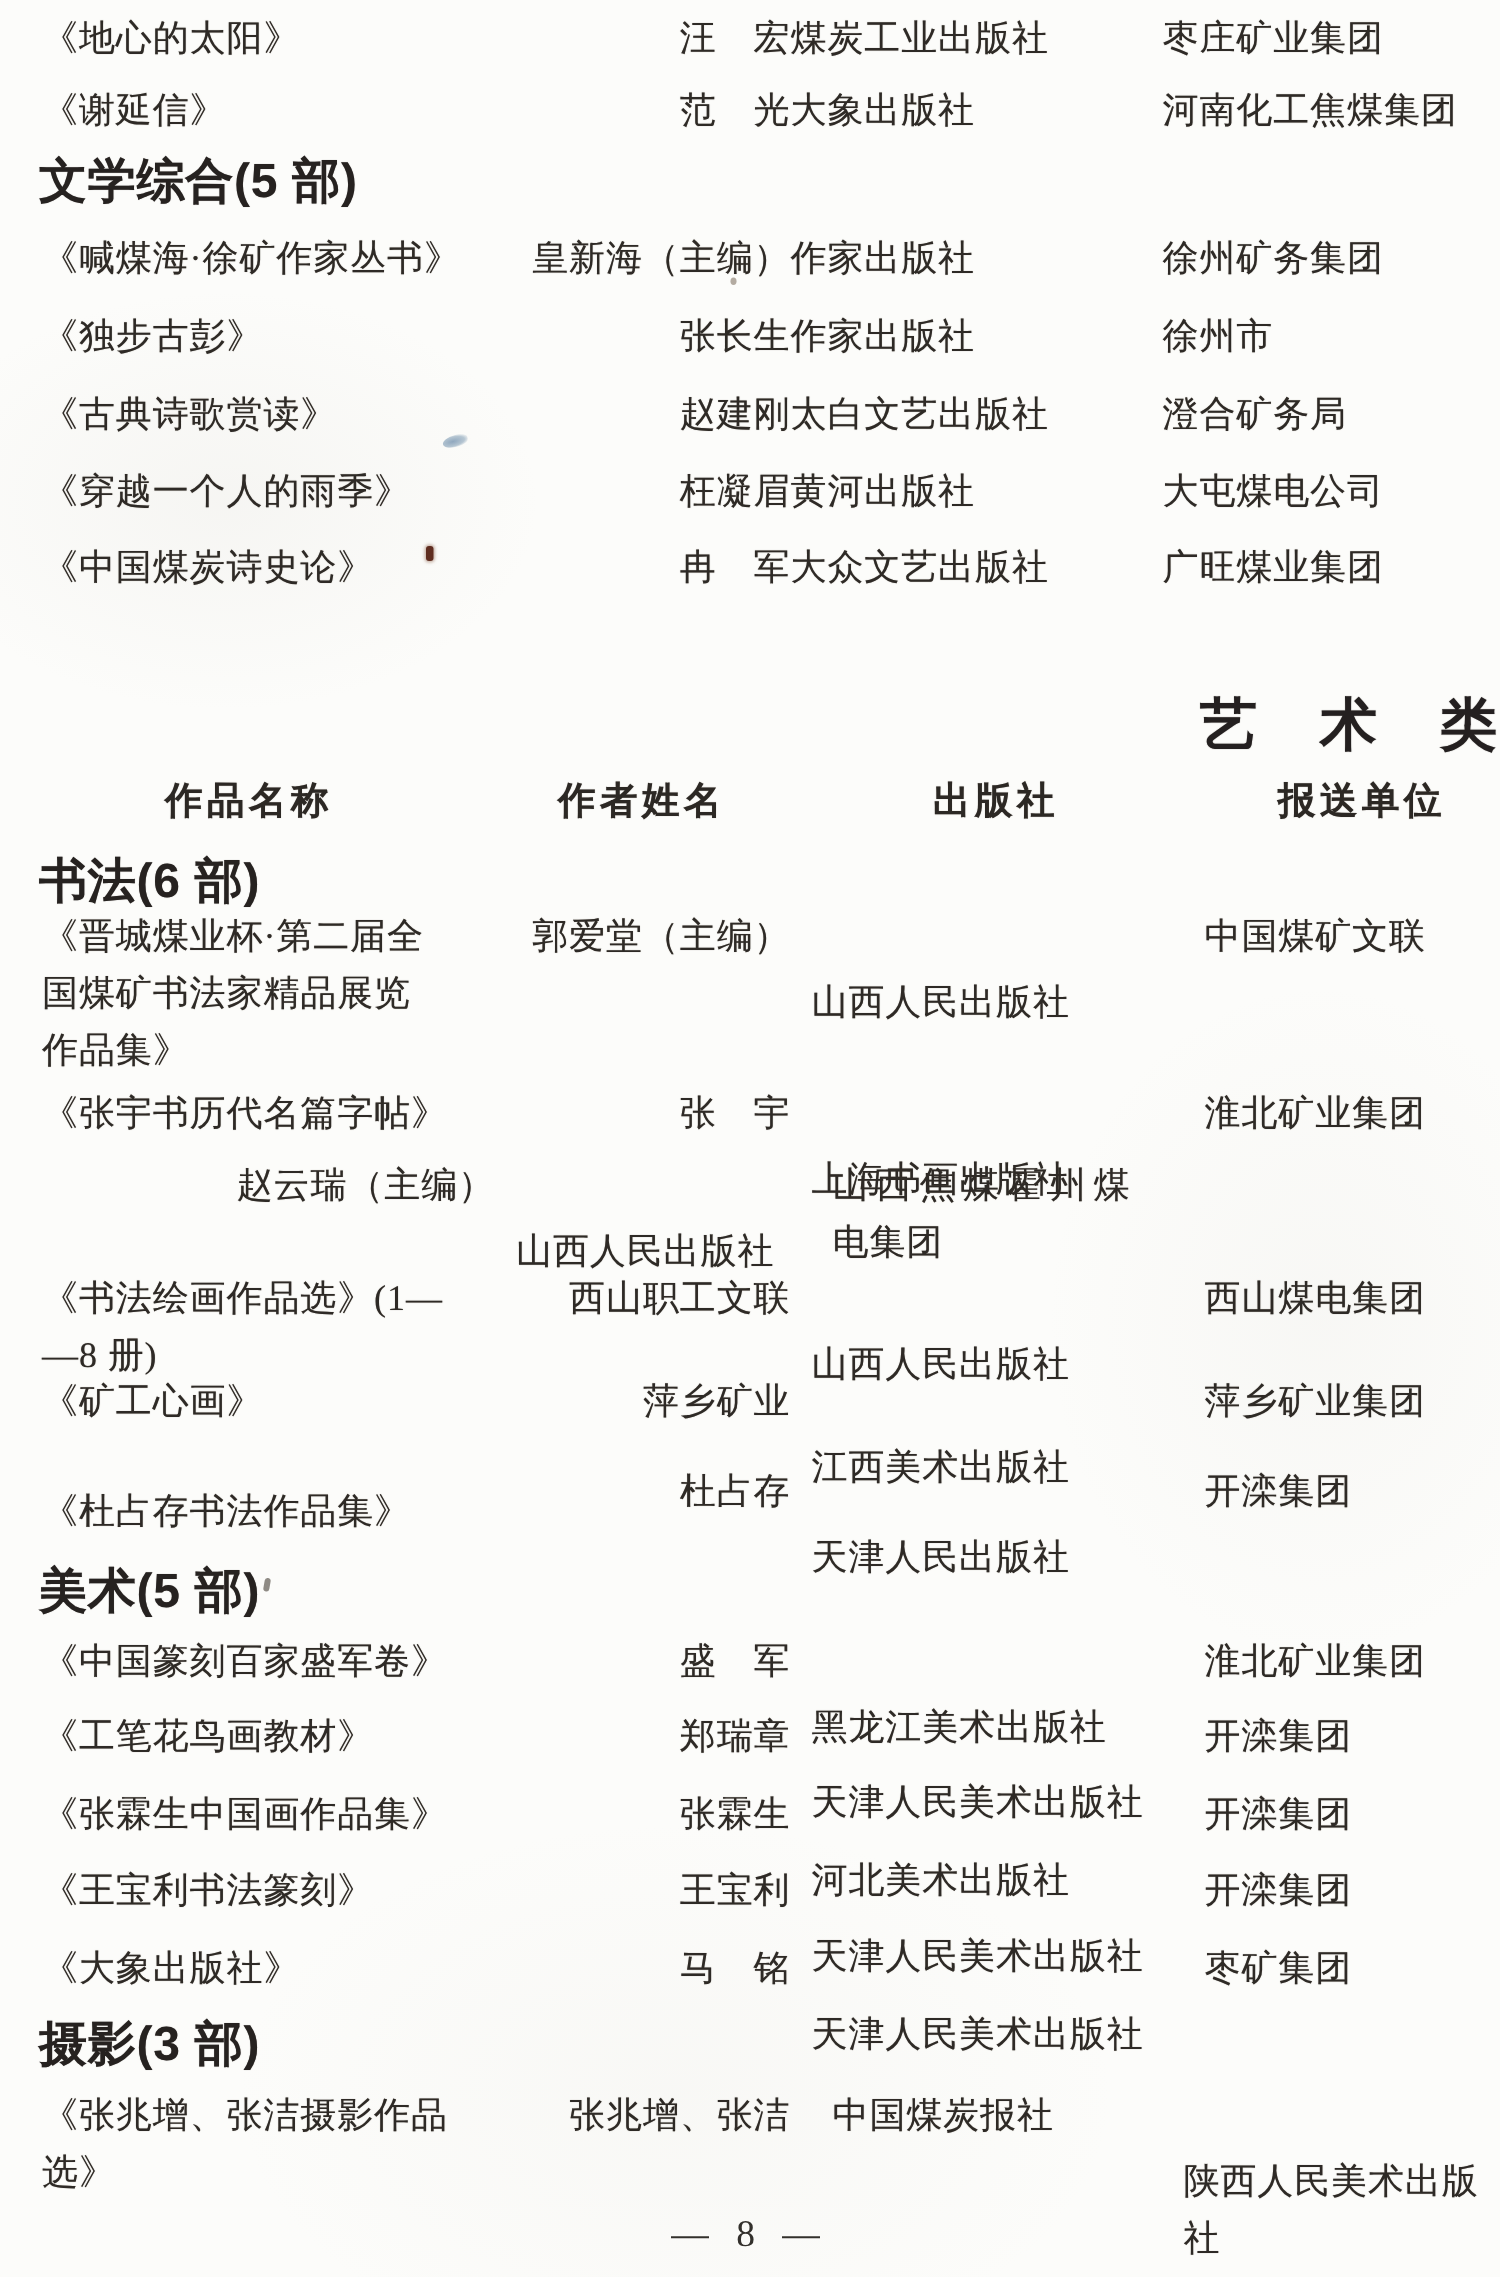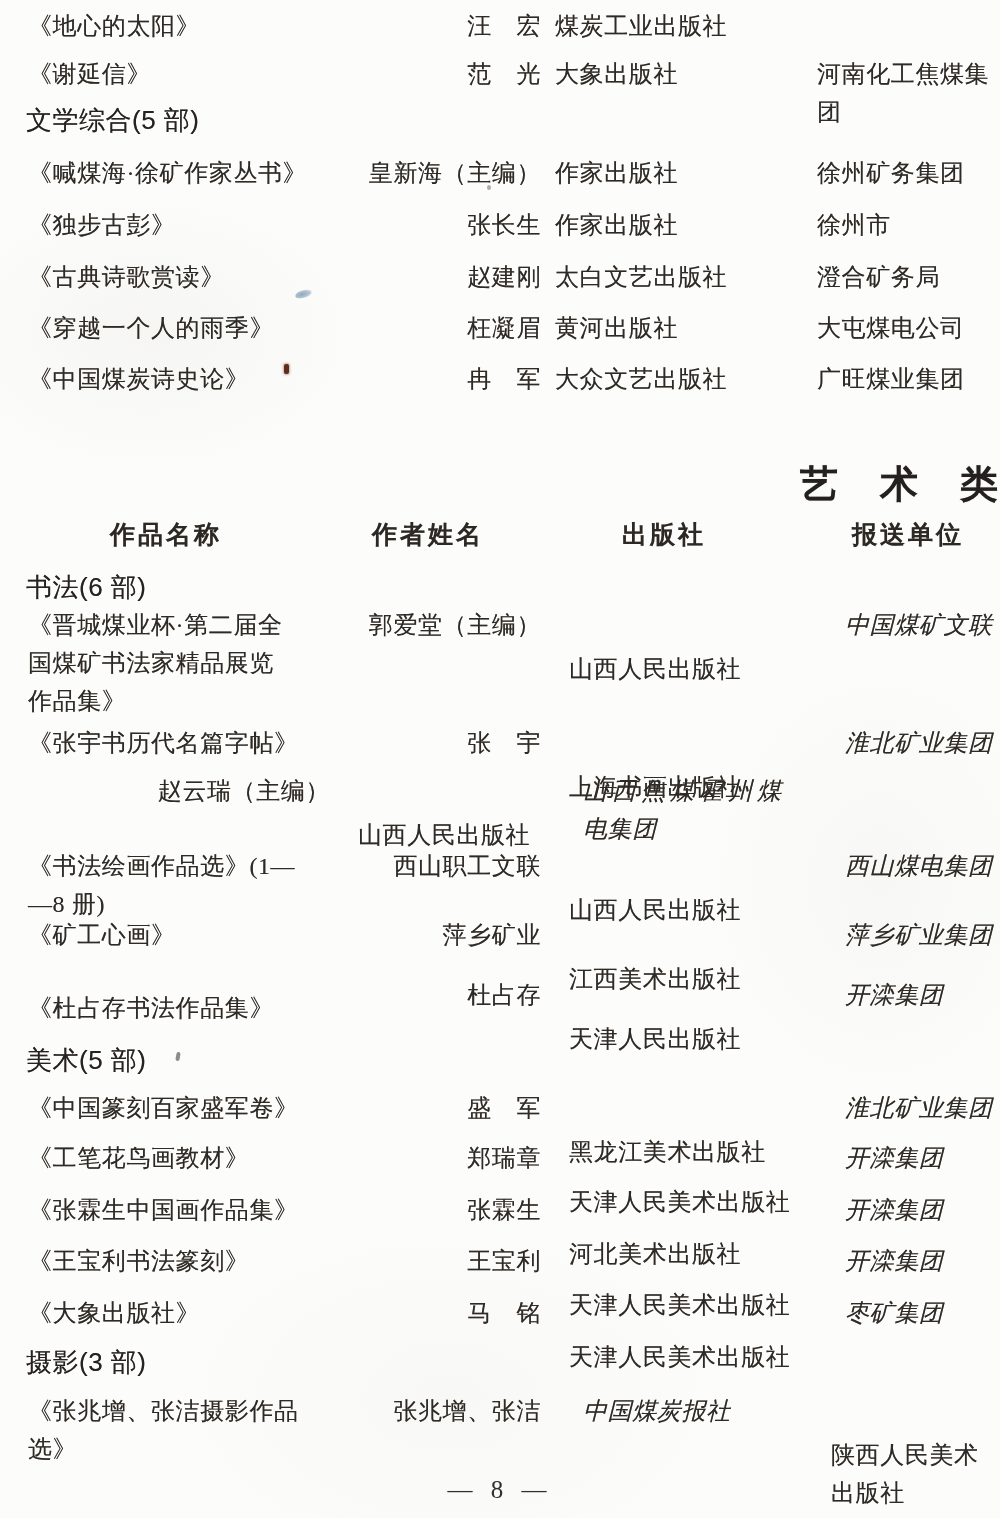--- a/index.html
+++ b/index.html
@@ -16,32 +16,31 @@
       radial-gradient(ellipse 300px 200px at 15% 22%, rgba(208,205,198,0.14), transparent 70%),
       radial-gradient(ellipse 260px 320px at 88% 58%, rgba(208,205,198,0.10), transparent 70%),
       radial-gradient(ellipse 420px 260px at 45% 92%, rgba(214,211,204,0.10), transparent 70%);
   }
   .row{
     position:absolute;left:28px;right:6px;
     display:grid;
     grid-template-columns:302px 197px 248px 1fr;
     font-size:24px;line-height:38px;letter-spacing:0.6px;
     text-shadow:0 0 0.6px rgba(70,58,46,0.55);
-    gap:14px;
   }
   .cell{white-space:pre-line;}
   .cell.author{text-align:right;}
   .row.art .cell.publisher{padding-left:14px;margin-top:44px;}
-  .row.art .cell.unit{padding-left:28px;font-style:italic;}
+  .row.art .cell.unit{padding-left:28px;}
   .row.stagger .cell.title{transform:translateY(13px);}
   .cell.unit.spread::first-line{letter-spacing:5px;}
   .section-heading{
     position:absolute;left:26px;
     font-family:"Liberation Sans","DejaVu Sans",sans-serif;
-    font-weight:400;font-size:26px;line-height:38px;letter-spacing:0.5px;
+    font-weight:700;font-size:32px;line-height:38px;letter-spacing:0.5px;
     color:#262220;text-shadow:0 0 0.5px rgba(50,42,36,0.6);
   }
   .art-heading{
     position:absolute;left:0;right:0;text-align:right;
     font-family:"Liberation Sans","DejaVu Sans",sans-serif;
     font-weight:700;font-size:38px;line-height:48px;letter-spacing:2px;
     color:#242020;text-shadow:0 0 0.7px rgba(45,38,32,0.6);
   }
   .col-header{
     position:absolute;
@@ -74,20 +73,21 @@
 </style>
 </head>
 <body>
 
 <div class="page">
 
   <div class="row" style="top:7px">
     <div class="cell title">《地心的太阳》</div>
     <div class="cell author">汪　宏</div>
     <div class="cell publisher">煤炭工业出版社</div>
+    <div class="cell unit">枣庄矿业集团</div>
   </div>
   <div class="row" style="top:55px">
     <div class="cell title">《谢延信》</div>
     <div class="cell author">范　光</div>
     <div class="cell publisher">大象出版社</div>
     <div class="cell unit">河南化工焦煤集团</div>
   </div>
 
   <div class="section-heading" style="top:101px">文学综合(5 部)</div>
 

